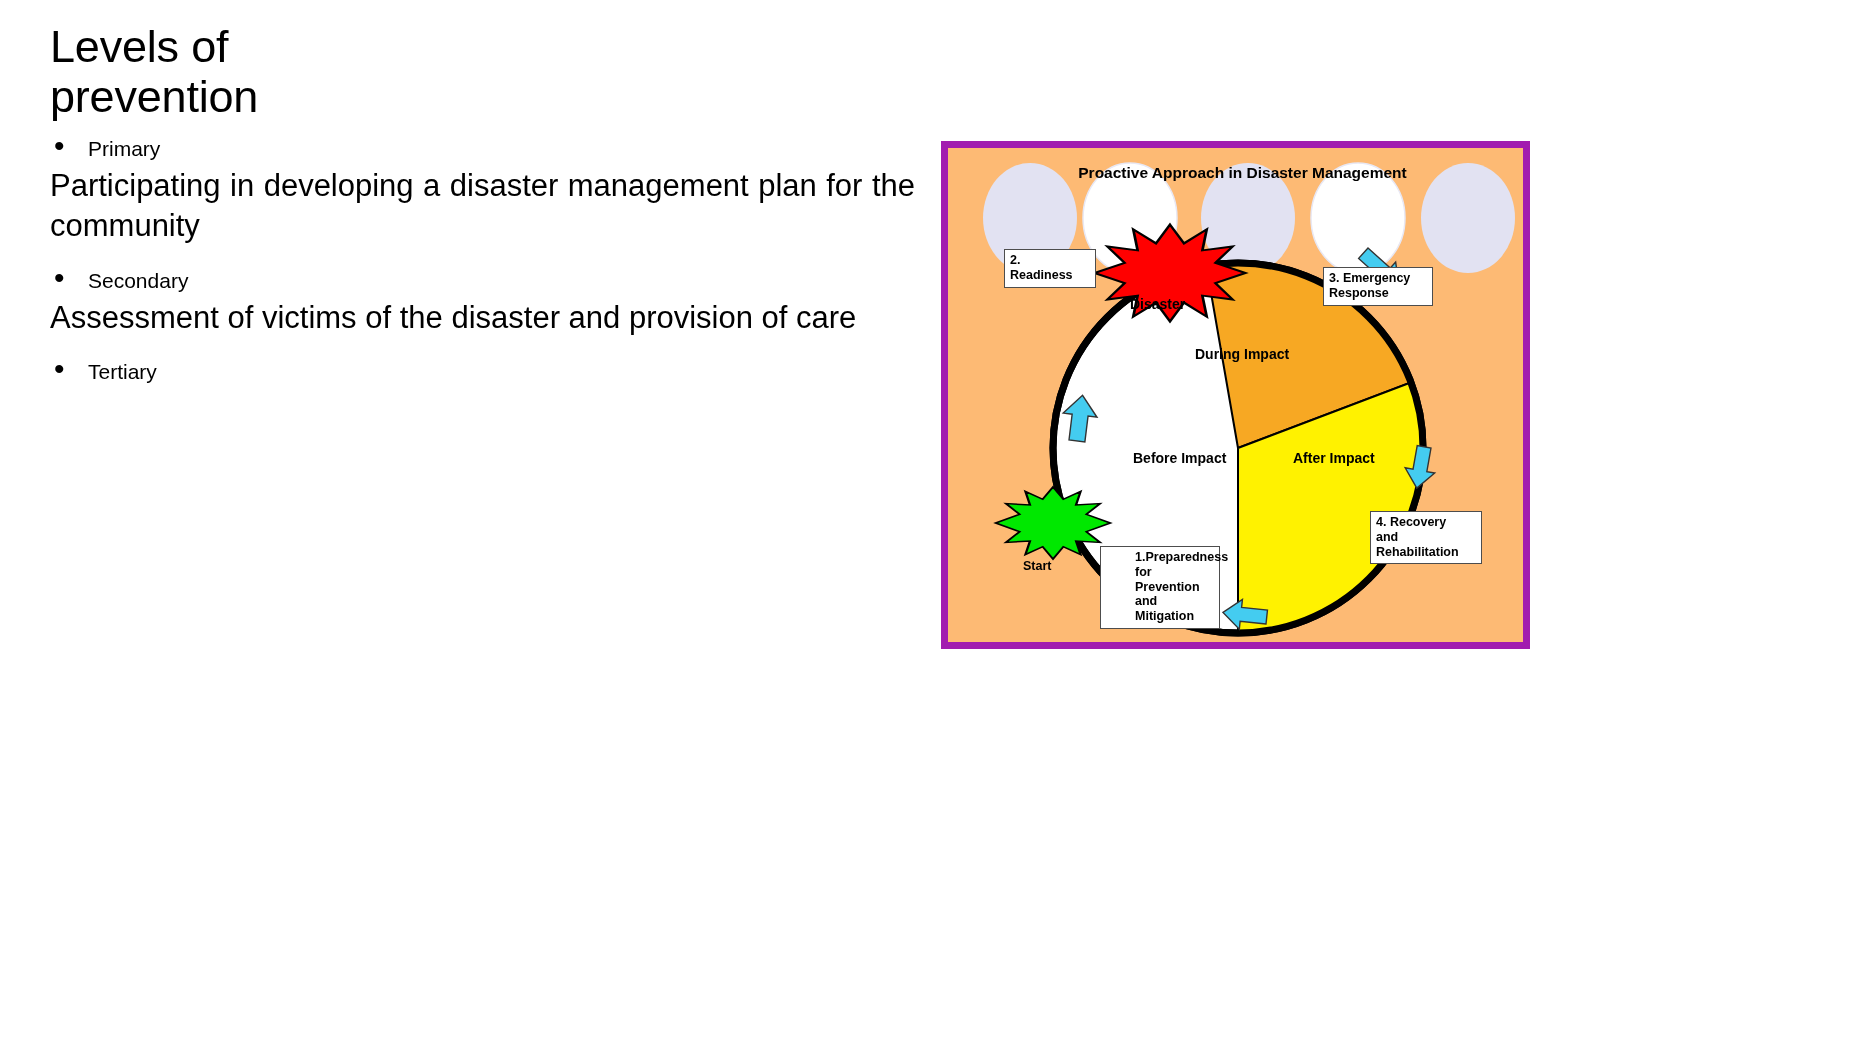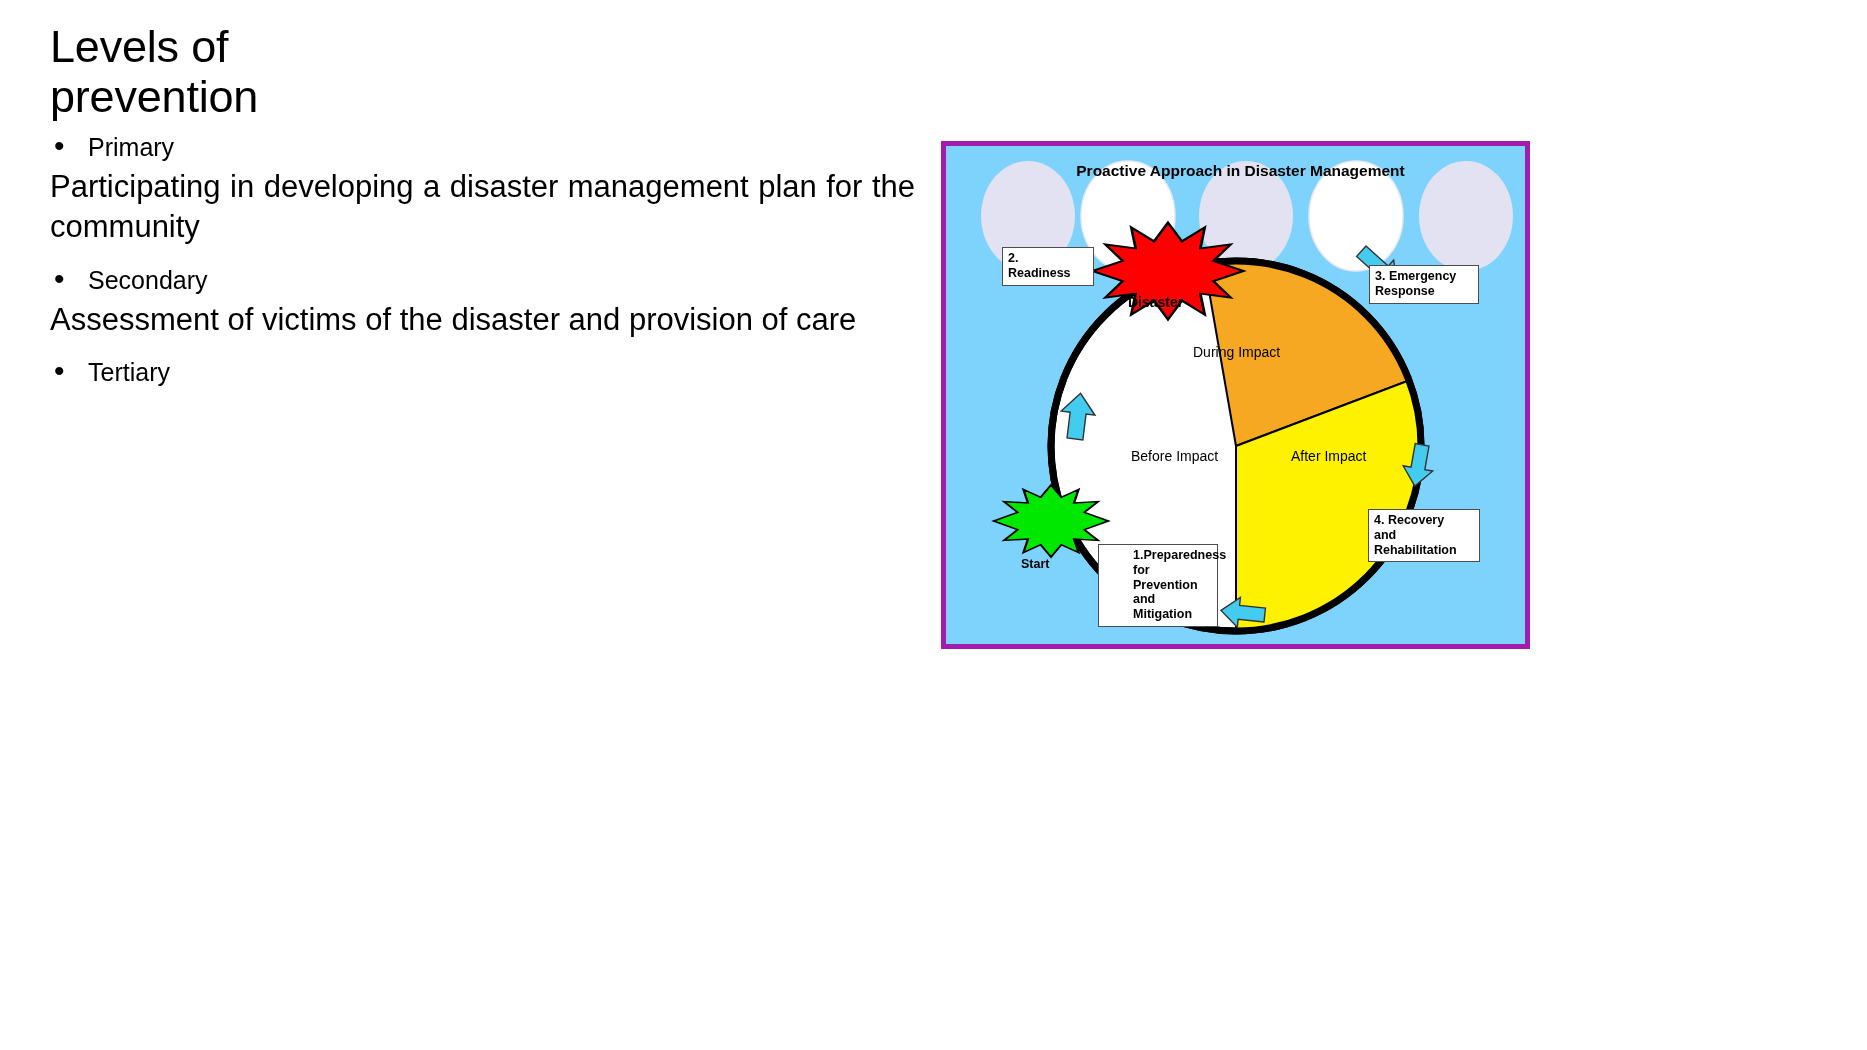--- a/index.html
+++ b/index.html
@@ -41,21 +41,21 @@
   }
   .bullet-dot {
     font-size: 30px;
     line-height: 1;
     width: 34px;
     flex: 0 0 34px;
     text-align: left;
     padding-left: 4px;
   }
   .bullet-label {
-    font-size: 25px;
+    font-size: 21px;
     line-height: 1.25;
   }
 
   .body-para {
     font-size: 31px;
     line-height: 1.3;
     text-align: justify;
     text-justify: inter-word;
     margin: 4px 0 16px 0;
   }
@@ -63,22 +63,22 @@
     margin-bottom: 0;
   }
 
   
   #diagram-frame {
     position: absolute;
     left: 941px;
     top: 141px;
     width: 589px;
     height: 508px;
-    border: 5px solid #a21caf;
-    background: #7dd3fc;
+    border: 7px solid #a21caf;
+    background: #fdba74;
     box-sizing: border-box;
     overflow: hidden;
   }
 
   #diagram-svg {
     position: absolute;
     left: 0;
     top: 0;
     width: 589px;
     height: 508px;
@@ -93,28 +93,28 @@
     font-weight: bold;
     line-height: 1.18;
     color: #000;
     padding: 3px 5px 4px 5px;
     box-sizing: border-box;
     white-space: pre-line;
     font-family: "Liberation Sans", sans-serif;
   }
 
   #box-readiness      { left: 56px;  top: 101px; width: 92px;  }
-  #box-emergency      { left: 375px; top: 119px; width: 110px; margin-left: 48px; }
+  #box-emergency      { left: 375px; top: 119px; width: 110px; }
   #box-recovery       { left: 422px; top: 356px; width: 112px; margin-top: 7px; }
   #box-preparedness   { left: 152px; top: 398px; width: 120px; padding-left: 34px; }
 
   .wedge-label {
     position: absolute;
     font-size: 14px;
-    font-weight: normal;
+    font-weight: bold;
     color: #000;
     white-space: nowrap;
     font-family: "Liberation Sans", sans-serif;
   }
   #label-during  { left: 247px; top: 198px; }
   #label-before  { left: 185px; top: 302px; }
   #label-after   { left: 345px; top: 302px; }
 
   #diagram-title {
     position: absolute;

